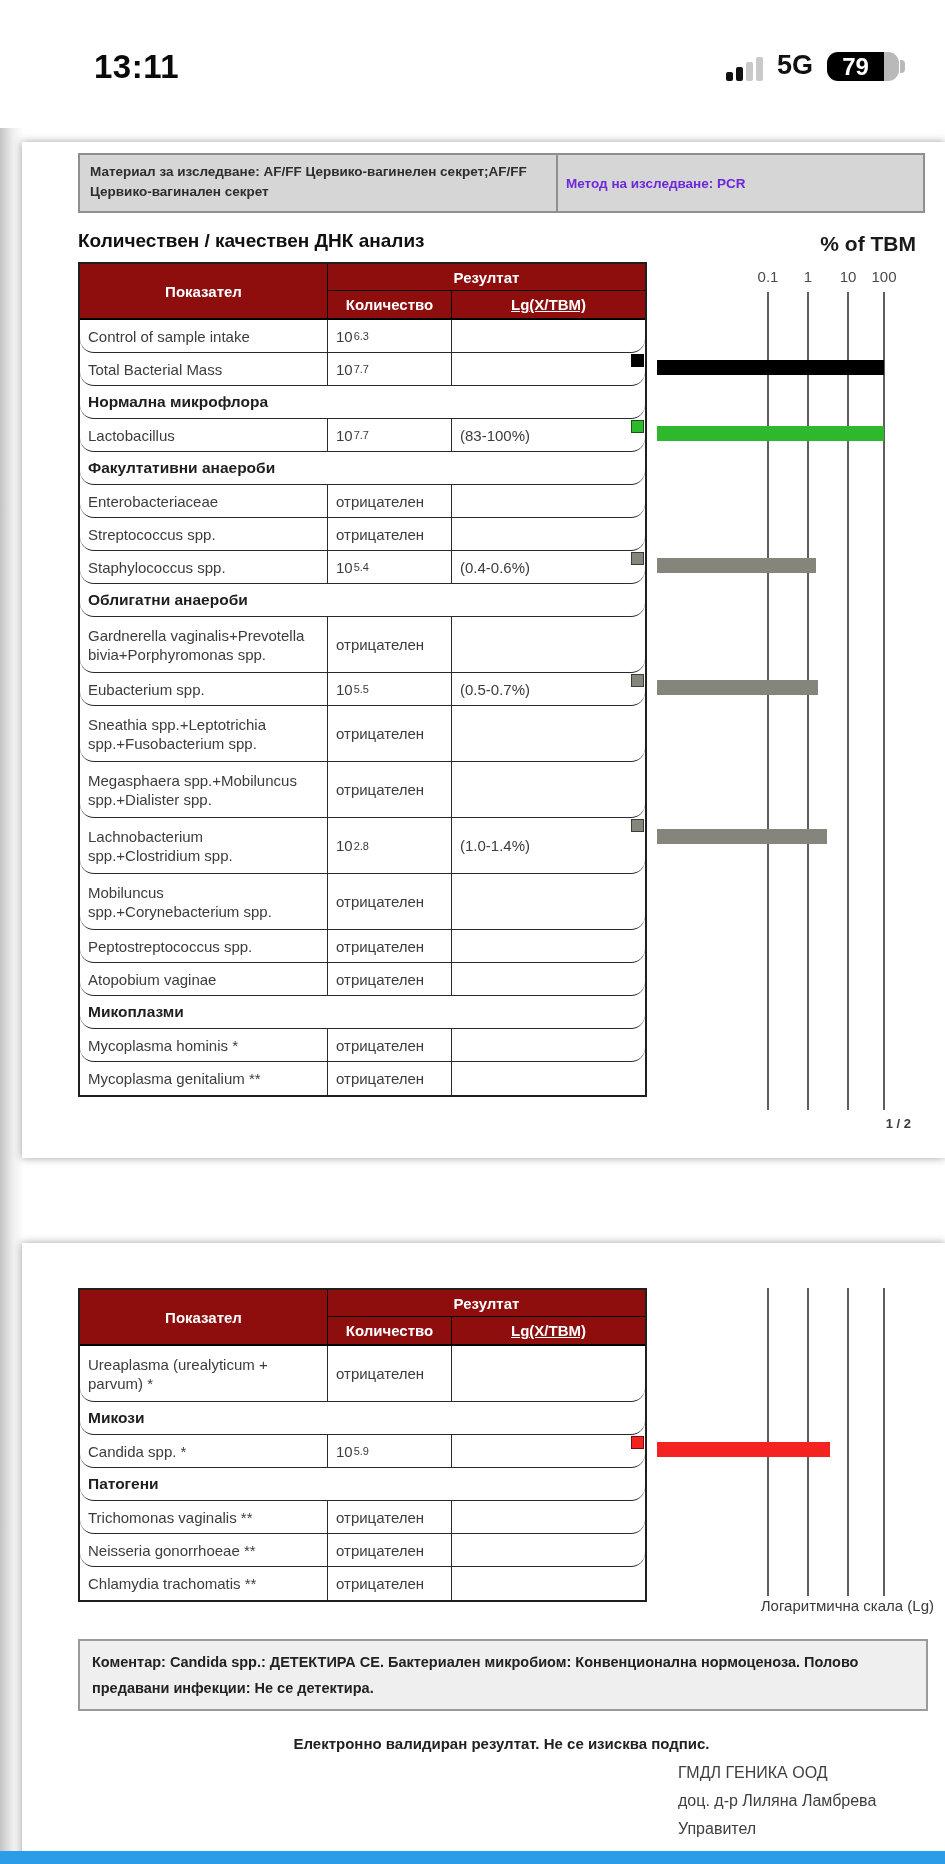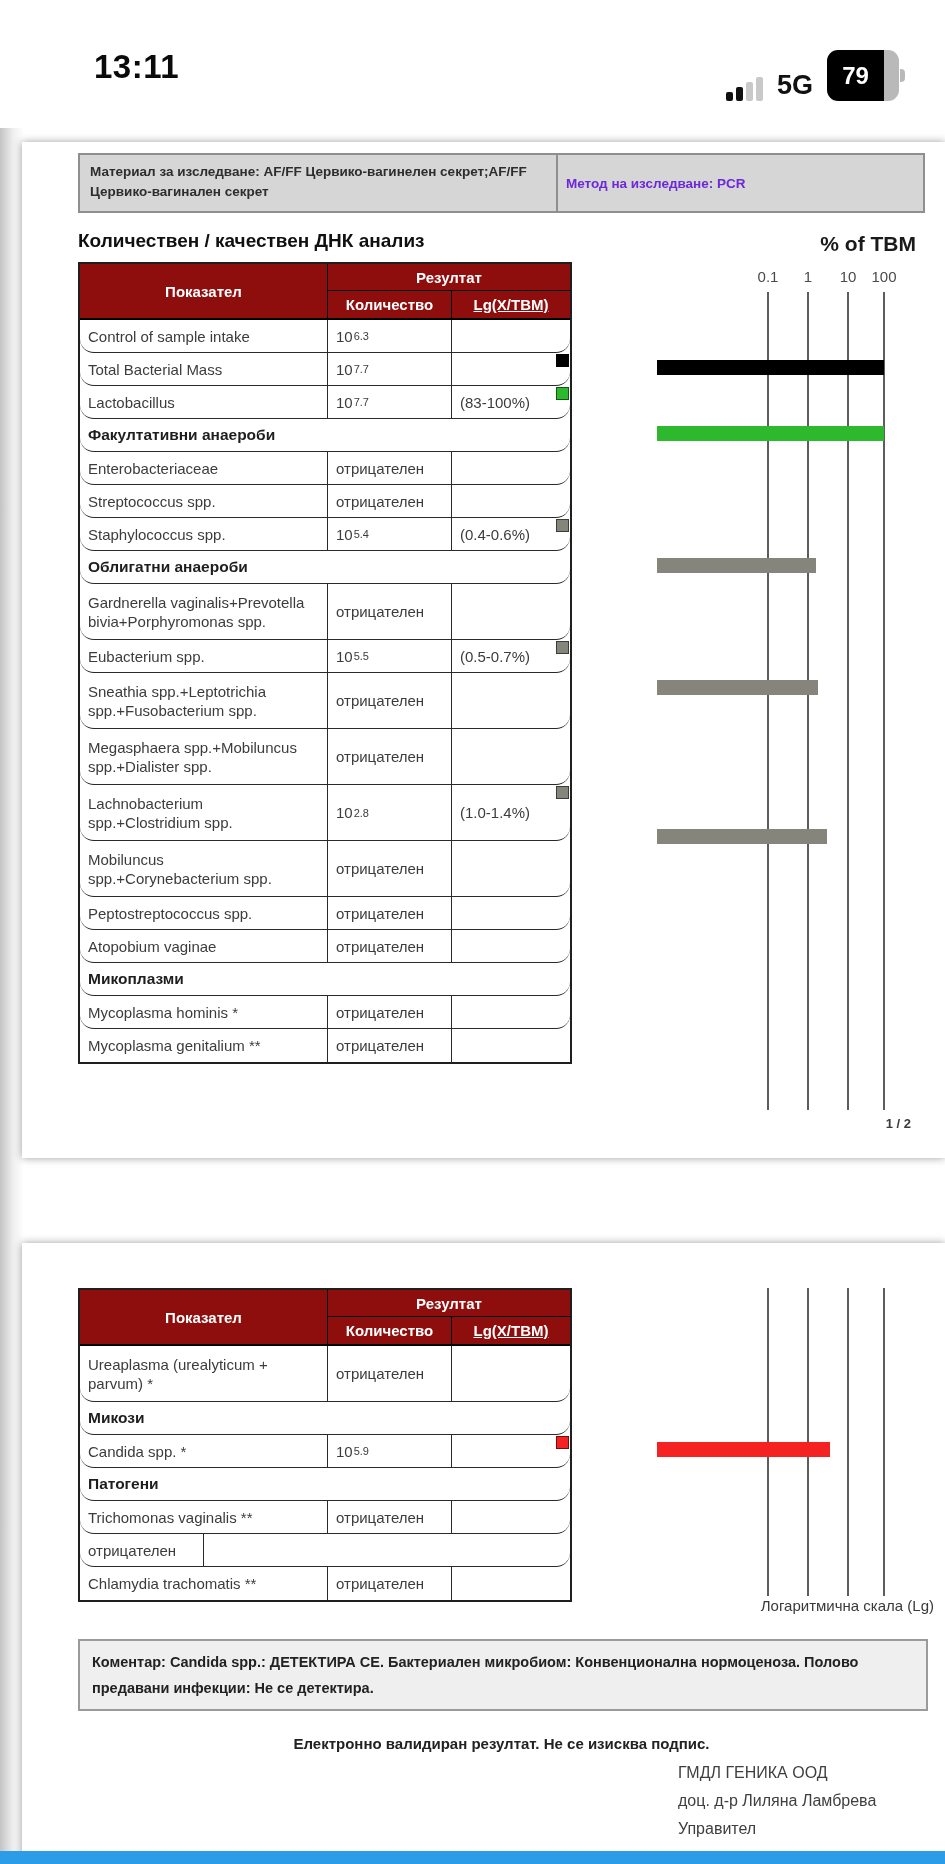--- a/index.html
+++ b/index.html
@@ -8,21 +8,21 @@
   
   .status-bar{position:absolute;left:0;top:0;width:945px;height:110px;background:#fff;}
   .st-time{position:absolute;left:94px;top:48px;font-size:33px;font-weight:bold;color:#0a0a0a;letter-spacing:.5px;}
   .st-right{position:absolute;right:40px;top:50px;display:flex;align-items:flex-end;gap:14px;}
   .sig{display:flex;align-items:flex-end;gap:3px;height:24px;}
   .sig i{display:block;width:7px;border-radius:2px;background:#c9c9c9;}
   .sig i.on{background:#111;}
   .sig .b1{height:9px;}.sig .b2{height:14px;}.sig .b3{height:19px;}.sig .b4{height:24px;}
   .st-net{font-size:27px;font-weight:bold;color:#111;}
   .batt{display:flex;align-items:center;}
-  .batt-body{display:flex;width:72px;height:51px;border-radius:11px;overflow:hidden;}
+  .batt-body{display:flex;width:72px;height:29px;border-radius:11px;overflow:hidden;}
   .batt-fill{width:57px;background:#000;color:#fff;font-size:24px;font-weight:bold;
              display:flex;align-items:center;justify-content:center;}
   .batt-empty{flex:1;background:#b9b9b9;}
   .batt-nub{width:5px;height:13px;background:#b9b9b9;border-radius:0 4px 4px 0;margin-left:1px;}
   
   .left-shade{position:absolute;left:0;top:128px;width:24px;height:1736px;
               background:linear-gradient(to right,#c3c3c3,#efefef 55%,#ffffff);}
   .sheet{position:absolute;left:22px;width:923px;background:#ffffff;
          box-shadow:0 0 8px rgba(0,0,0,0.38);}
   .sheet1{top:142px;height:1016px;}
@@ -38,21 +38,21 @@
   .scale-title{position:absolute;right:29px;top:90px;font-size:21px;font-weight:bold;color:#1a1a1a;}
   
   .tick{position:absolute;top:126px;transform:translateX(-50%);font-size:15px;color:#4a4a4a;}
   .t1{left:746px;}.t2{left:786px;}.t3{left:826px;}.t4{left:862px;}
   .gl{position:absolute;width:2px;background:#5d5d5d;}
   .sheet1 .gl{top:150px;height:818px;}
   .sheet2 .gl{top:45px;height:308px;}
   .gl1{left:745px;}.gl2{left:785px;}.gl3{left:825px;}.gl4{left:861px;}
   .chart-bar{position:absolute;height:15px;}
   
-  .dtable{position:absolute;left:56px;width:494px;border:2px solid #1f1f1f;box-sizing:border-box;background:#fff;}
+  .dtable{position:absolute;left:56px;width:569px;border:2px solid #1f1f1f;box-sizing:border-box;background:#fff;}
   .sheet1 .dtable{top:120px;}
   .sheet2 .dtable{top:45px;}
   .thead{display:grid;grid-template-columns:248px 124px 1fr;grid-template-rows:27px 27px;
          background:#8e0d0d;color:#fff;font-weight:bold;font-size:15px;border-bottom:2px solid #000;}
   .thead div{display:flex;align-items:center;justify-content:center;}
   .th-ind{grid-row:1/3;grid-column:1;border-right:1px solid #000;}
   .th-res{grid-row:1;grid-column:2/4;border-bottom:1px solid #000;}
   .th-qty{grid-row:2;grid-column:2;border-right:1px solid #000;}
   .th-lg{grid-row:2;grid-column:3;text-decoration:underline;}
   .trow{display:flex;border-bottom:1px solid #2a2a2a;box-sizing:border-box;background:#fff;border-radius:14px;}
@@ -138,20 +138,23 @@
           <div class="c-lg"></div>
         </div>
         <div class="trow l1">
           <div class="c-name">Total Bacterial Mass</div>
           <div class="c-qty">10<sup>7.7</sup></div>
           <div class="c-lg">
             <div class="marker" style="background: rgb(0, 0, 0);"></div>
           </div>
         </div>
         <div class="trow l1">
+          <div class="c-sec">Нормална микрофлора</div>
+        </div>
+        <div class="trow l1">
           <div class="c-name">Lactobacillus</div>
           <div class="c-qty">10<sup>7.7</sup></div>
           <div class="c-lg">(83-100%)<div class="marker" style="background: rgb(46, 184, 46);"></div></div>
         </div>
         <div class="trow l1">
           <div class="c-sec">Факултативни анаероби</div>
         </div>
         <div class="trow l1">
           <div class="c-name">Enterobacteriaceae</div>
           <div class="c-qty">отрицателен</div>
@@ -263,20 +266,21 @@
         </div>
         <div class="trow l1">
           <div class="c-sec">Патогени</div>
         </div>
         <div class="trow l1">
           <div class="c-name">Trichomonas vaginalis **</div>
           <div class="c-qty">отрицателен</div>
           <div class="c-lg"></div>
         </div>
         <div class="trow l1">
+          <div class="c-name">Neisseria gonorrhoeae **</div>
           <div class="c-qty">отрицателен</div>
           <div class="c-lg"></div>
         </div>
         <div class="trow l1">
           <div class="c-name">Chlamydia trachomatis **</div>
           <div class="c-qty">отрицателен</div>
           <div class="c-lg"></div>
         </div>
       </div>
 

